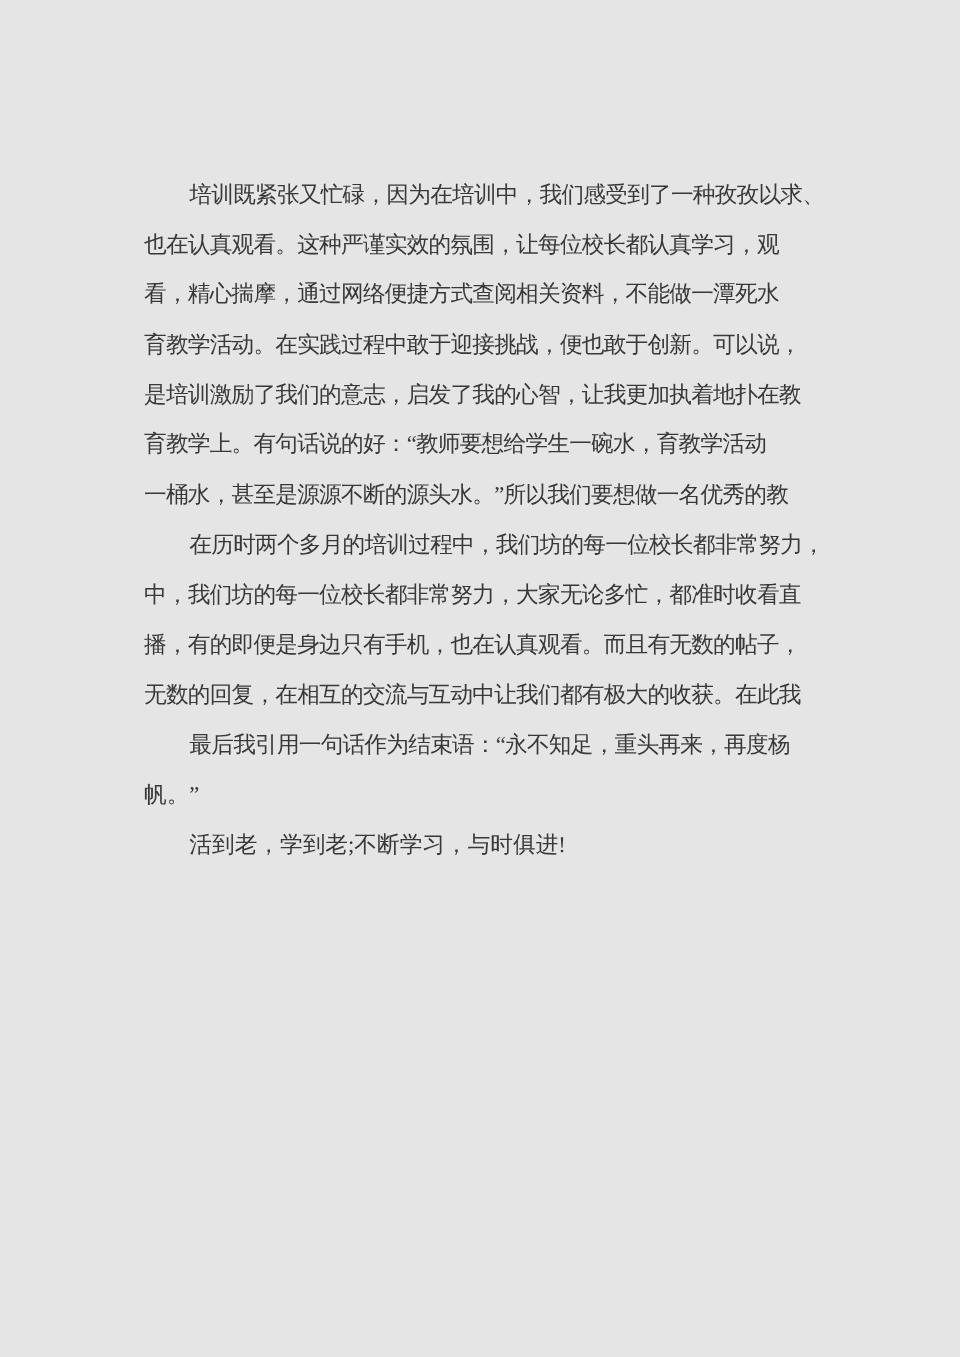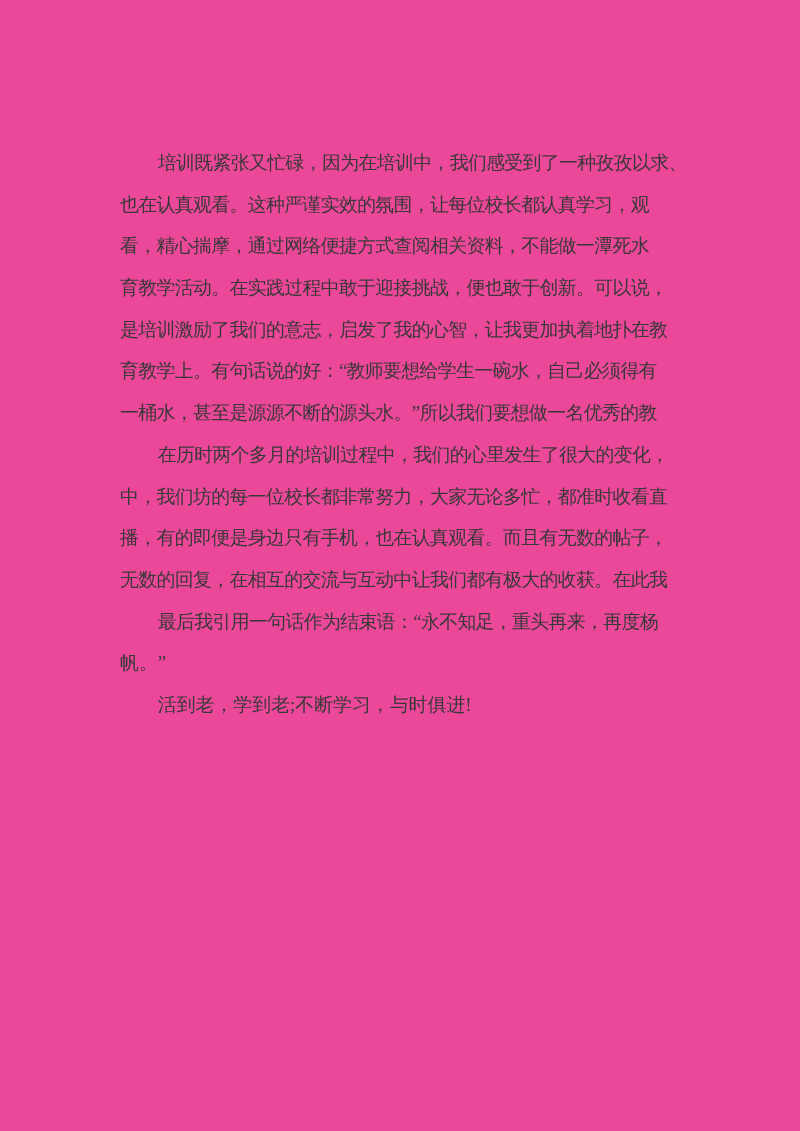--- a/index.html
+++ b/index.html
@@ -4,21 +4,21 @@
 <style>
   html, body {
     margin: 0;
     padding: 0;
     background: #ffffff;
   }
   .page {
     position: relative;
     width: 800px;
     height: 1131px;
-    background: #ec4899;
+    background: #e5e5e5;
     overflow: hidden;
     font-family: "Liberation Serif", "DejaVu Serif", serif;
   }
   .text-block {
     position: absolute;
     left: 120px;
     top: 142px;
     width: 568px;
     font-size: 18.9px;
     line-height: 41.7px;
@@ -45,26 +45,26 @@
 
 <div class="page">
   <div class="text-block">
 
     <div class="para">
       <div class="line indent tight">培训既紧张又忙碌，因为在培训中，我们感受到了一种孜孜以求、</div>
       <div class="line tight">也在认真观看。这种严谨实效的氛围，让每位校长都认真学习，观</div>
       <div class="line tight">看，精心揣摩，通过网络便捷方式查阅相关资料，不能做一潭死水</div>
       <div class="line tight">育教学活动。在实践过程中敢于迎接挑战，便也敢于创新。可以说，</div>
       <div class="line tight">是培训激励了我们的意志，启发了我的心智，让我更加执着地扑在教</div>
-      <div class="line tight">育教学上。有句话说的好：“教师要想给学生一碗水，自己必须得有</div>
+      <div class="line tight">育教学上。有句话说的好：“教师要想给学生一碗水，育教学活动</div>
       <div class="line tight">一桶水，甚至是源源不断的源头水。”所以我们要想做一名优秀的教</div>
     </div>
 
     <div class="para">
-      <div class="line indent tight">在历时两个多月的培训过程中，我们的心里发生了很大的变化，</div>
+      <div class="line indent tight">在历时两个多月的培训过程中，我们坊的每一位校长都非常努力，</div>
       <div class="line tight">中，我们坊的每一位校长都非常努力，大家无论多忙，都准时收看直</div>
       <div class="line tight">播，有的即便是身边只有手机，也在认真观看。而且有无数的帖子，</div>
       <div class="line tight">无数的回复，在相互的交流与互动中让我们都有极大的收获。在此我</div>
     </div>
 
     <div class="para">
       <div class="line indent tight">最后我引用一句话作为结束语：“永不知足，重头再来，再度杨</div>
       <div class="line">帆。”</div>
     </div>
 

